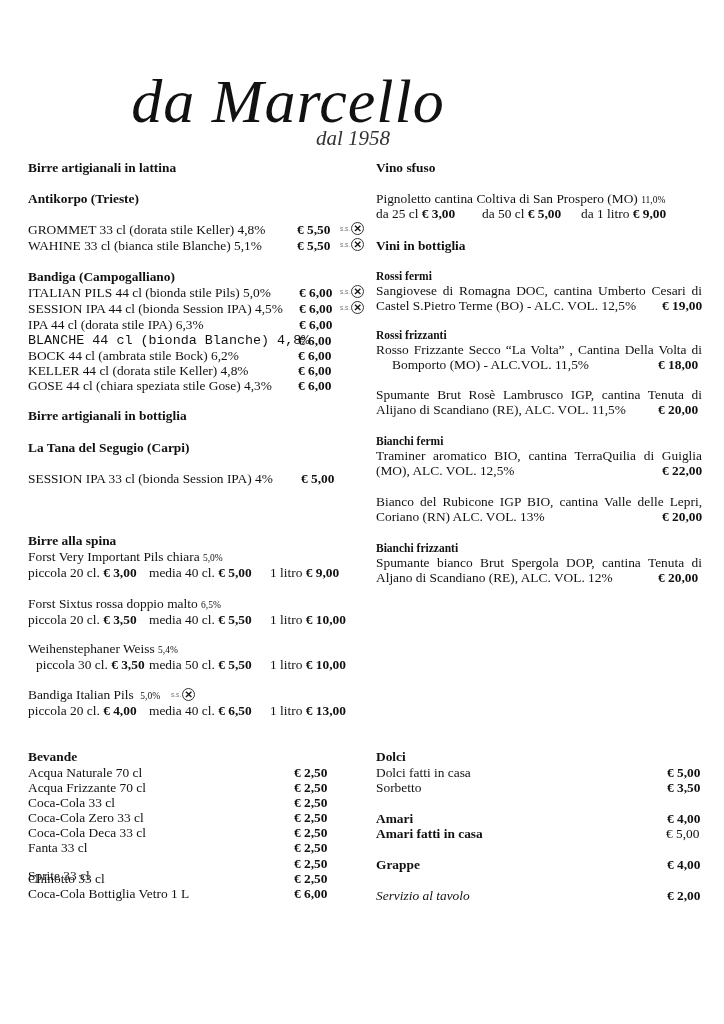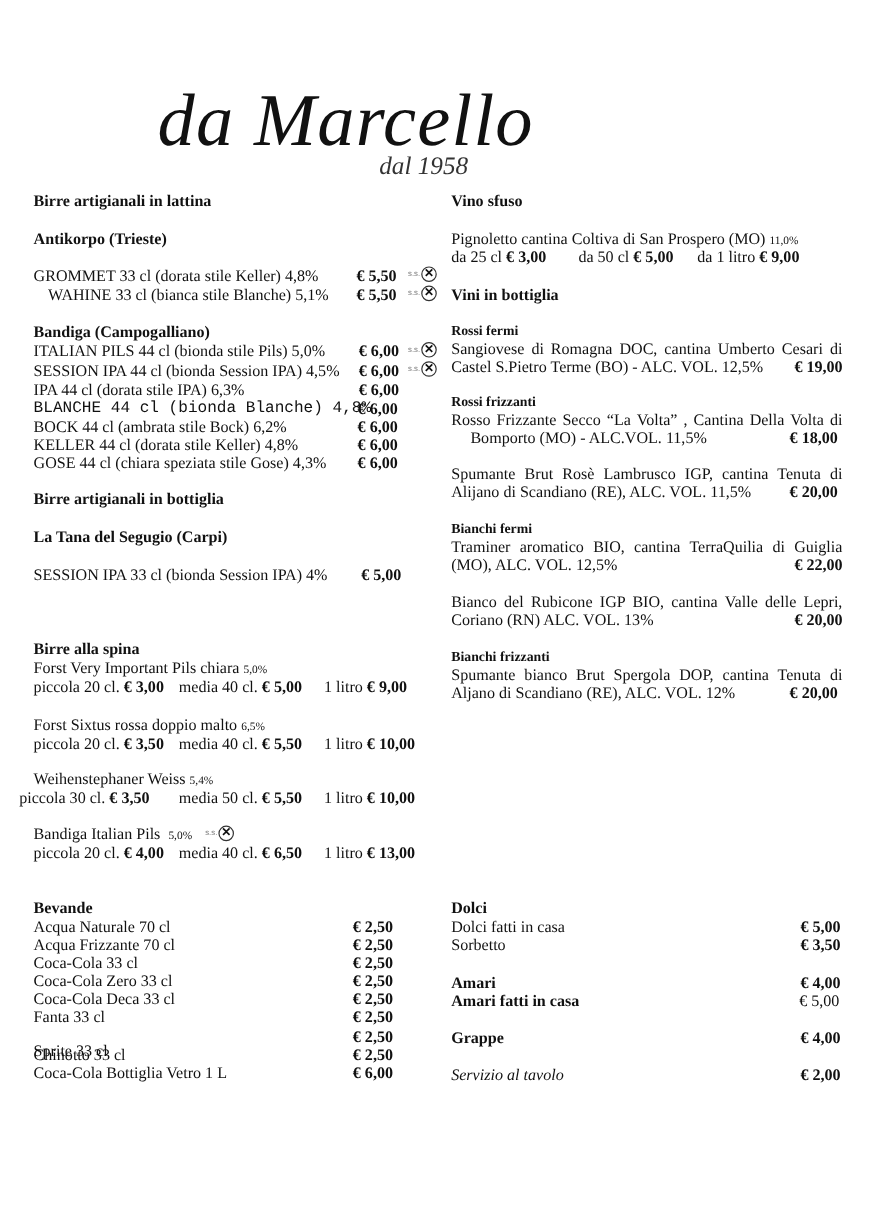--- a/index.html
+++ b/index.html
@@ -37,21 +37,21 @@
 <div class="abs h" style="left:28px;top:160px;">Birre artigianali in lattina</div>
 <div class="abs h" style="left:28px;top:191px;">Antikorpo (Trieste)</div>
 
 <div class="abs" style="left:28px;top:222px;">GROMMET 33 cl (dorata stile Keller) 4,8%</div>
 <div class="abs price" style="left:297px;top:222px;">€ 5,50</div>
 <div class="ss" style="left:340px;top:222px;">
     <span class="t">s.s.</span>
     <span class="c">✕</span>
   </div>
 
-<div class="abs" style="left:28px;top:238px;margin-left:12px;">WAHINE 33 cl  (bianca stile Blanche) 5,1%</div>
+<div class="abs" style="left:28px;top:238px;">WAHINE 33 cl  (bianca stile Blanche) 5,1%</div>
 <div class="abs price" style="left:297px;top:238px;">€ 5,50</div>
 <div class="ss" style="left:340px;top:238px;">
     <span class="t">s.s.</span>
     <span class="c">✕</span>
   </div>
 
 <div class="abs h" style="left:28px;top:269px;">Bandiga (Campogalliano)</div>
 
 <div class="abs" style="left:28px;top:285px;">ITALIAN PILS 44 cl (bionda stile Pils) 5,0%</div>
 <div class="abs price" style="left:299px;top:285px;">€ 6,00</div>
@@ -91,21 +91,21 @@
 </div>
 <div class="row" style="left:149px;top:565px;"><span>media 40 cl.</span> <span class="b">€ 5,00</span></div>
 <div class="row" style="left:270px;top:565px;"><span>1 litro</span> <span class="b">€ 9,00</span></div>
 
 <div class="abs" style="left:28px;top:596px;"><span>Forst Sixtus rossa doppio malto</span> <span class="small">6,5%</span></div>
 <div class="row" style="left:28px;top:612px;"><span>piccola 20 cl.</span> <span class="b">€ 3,50</span></div>
 <div class="row" style="left:149px;top:612px;"><span>media 40 cl.</span> <span class="b">€ 5,50</span></div>
 <div class="row" style="left:270px;top:612px;"><span>1 litro</span> <span class="b">€ 10,00</span></div>
 
 <div class="abs" style="left:28px;top:641px;"><span>Weihenstephaner Weiss</span> <span class="small">5,4%</span></div>
-<div class="row" style="left:16px;top:657px;"><span>piccola 30 cl.</span> <span class="b">€ 3,50</span></div>
+<div class="row" style="left:36px;top:657px;"><span>piccola 30 cl.</span> <span class="b">€ 3,50</span></div>
 <div class="row" style="left:149px;top:657px;"><span>media 50 cl.</span> <span class="b">€ 5,50</span></div>
 <div class="row" style="left:270px;top:657px;"><span>1 litro</span> <span class="b">€ 10,00</span></div>
 
 <div class="abs" style="left:28px;top:687px;"><span>Bandiga Italian Pils</span>&nbsp; <span class="small">5,0%</span></div>
 <div class="ss" style="left:171px;top:688px;">
     <span class="t">s.s.</span>
     <span class="c">✕</span>
   </div>
 <div class="row" style="left:28px;top:703px;"><span>piccola 20 cl.</span> <span class="b">€ 4,00</span></div>
 <div class="row" style="left:149px;top:703px;"><span>media 40 cl.</span> <span class="b">€ 6,50</span></div>

